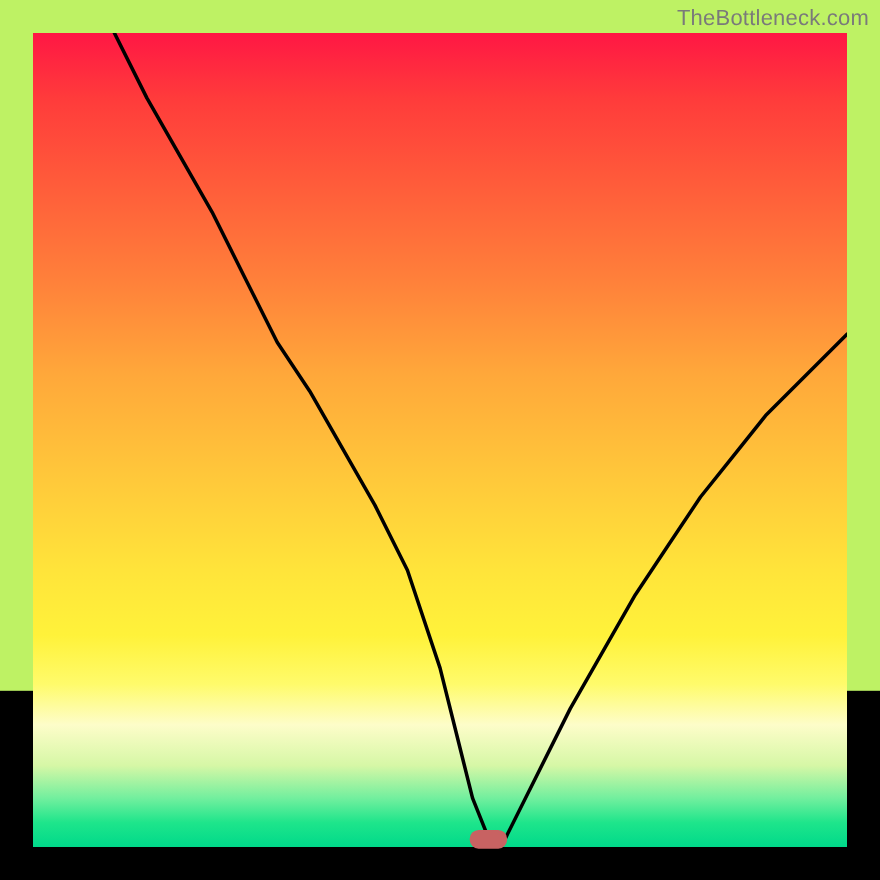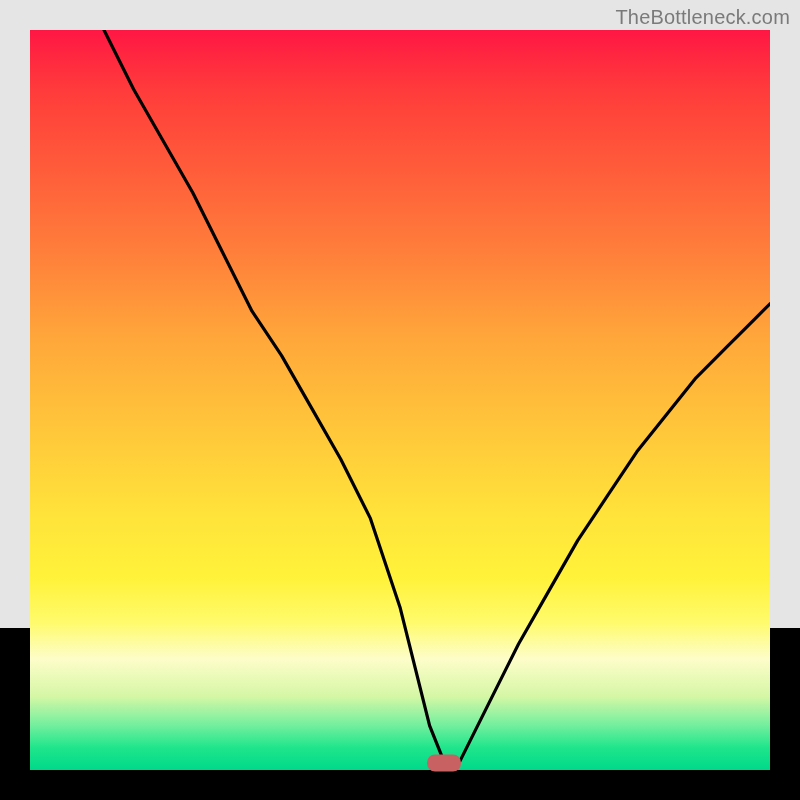--- a/index.html
+++ b/index.html
@@ -8,21 +8,21 @@
     width: 800px;
     height: 800px;
     background: #000;
     overflow: hidden;
     font-family: Arial, Helvetica, sans-serif;
   }
   .frame {
     position: relative;
     width: 800px;
     height: 628px;
-    background: #e5e5e5;
+    background: #bef264;
   }
   .plot {
     position: absolute;
     left: 30px;
     top: 30px;
     width: 740px;
     height: 740px;
     background: linear-gradient(
       to bottom,
       #ff1744 0%,

